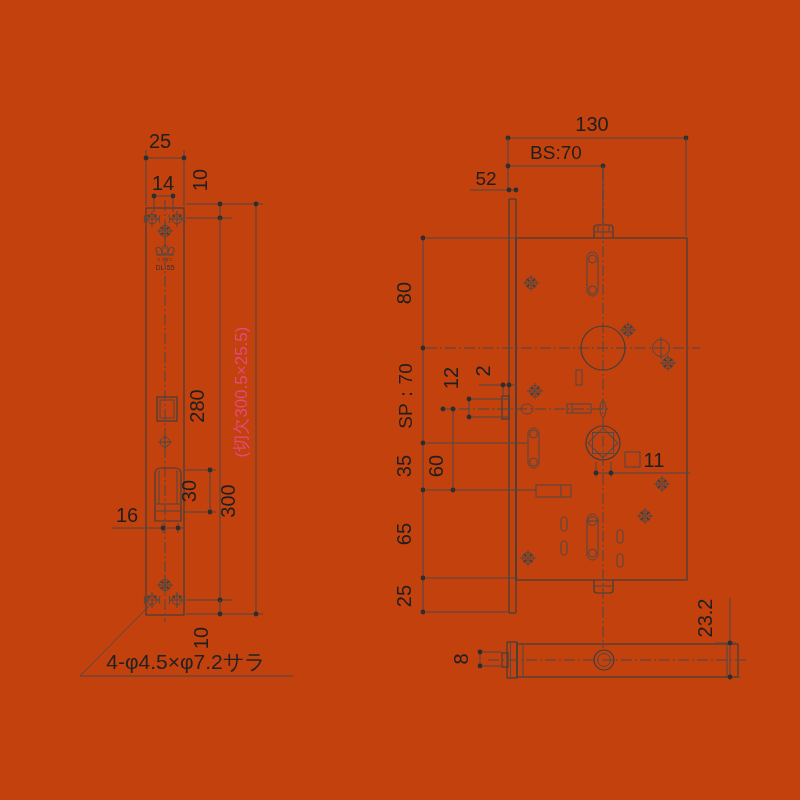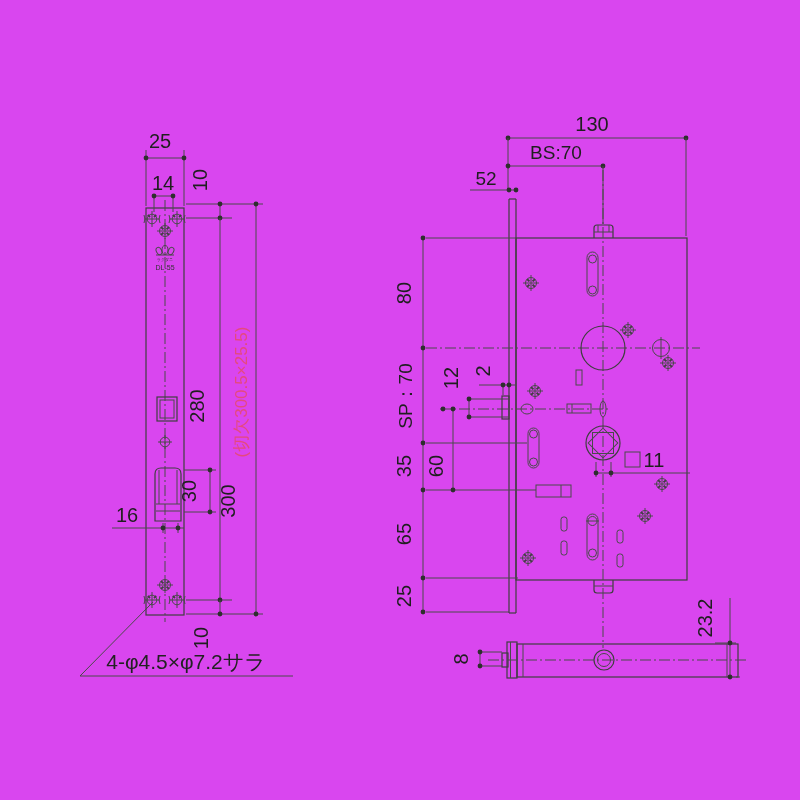--- a/index.html
+++ b/index.html
@@ -1,16 +1,16 @@
 <!DOCTYPE html>
 <html><head>
 <meta charset="utf-8">
 <style>
   html,body{margin:0;padding:0;background:#ffffff;}
-  .stage{position:relative;width:800px;height:800px;background:#d946ef;overflow:hidden;
+  .stage{position:relative;width:800px;height:800px;background:#c2410c;overflow:hidden;
          font-family:"Liberation Sans","DejaVu Sans",sans-serif;}
   svg text{font-family:"Liberation Sans","DejaVu Sans",sans-serif;fill:#222;}
   .ln{stroke:#3f3f3f;stroke-width:1.2;fill:none;}
   .thin{stroke:#4a4a4a;stroke-width:1;fill:none;}
   .cl{stroke:#4a4a4a;stroke-width:1;fill:none;stroke-dasharray:11 3 2 3;}
   .dot{fill:#2e2e2e;stroke:none;}
   .dim{font-size:20px;fill:#1f1f1f;}
   .dims{font-size:19px;fill:#1f1f1f;}
   .pink{font-size:17px;fill:#e5497e;}
   .tiny{font-size:7px;fill:#333;}

